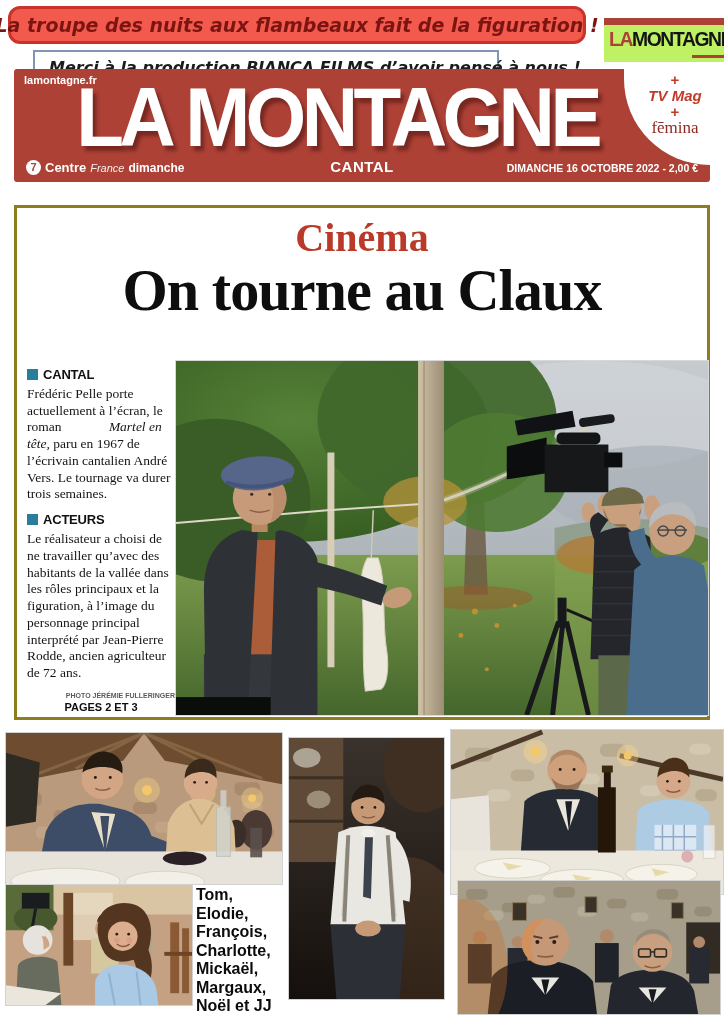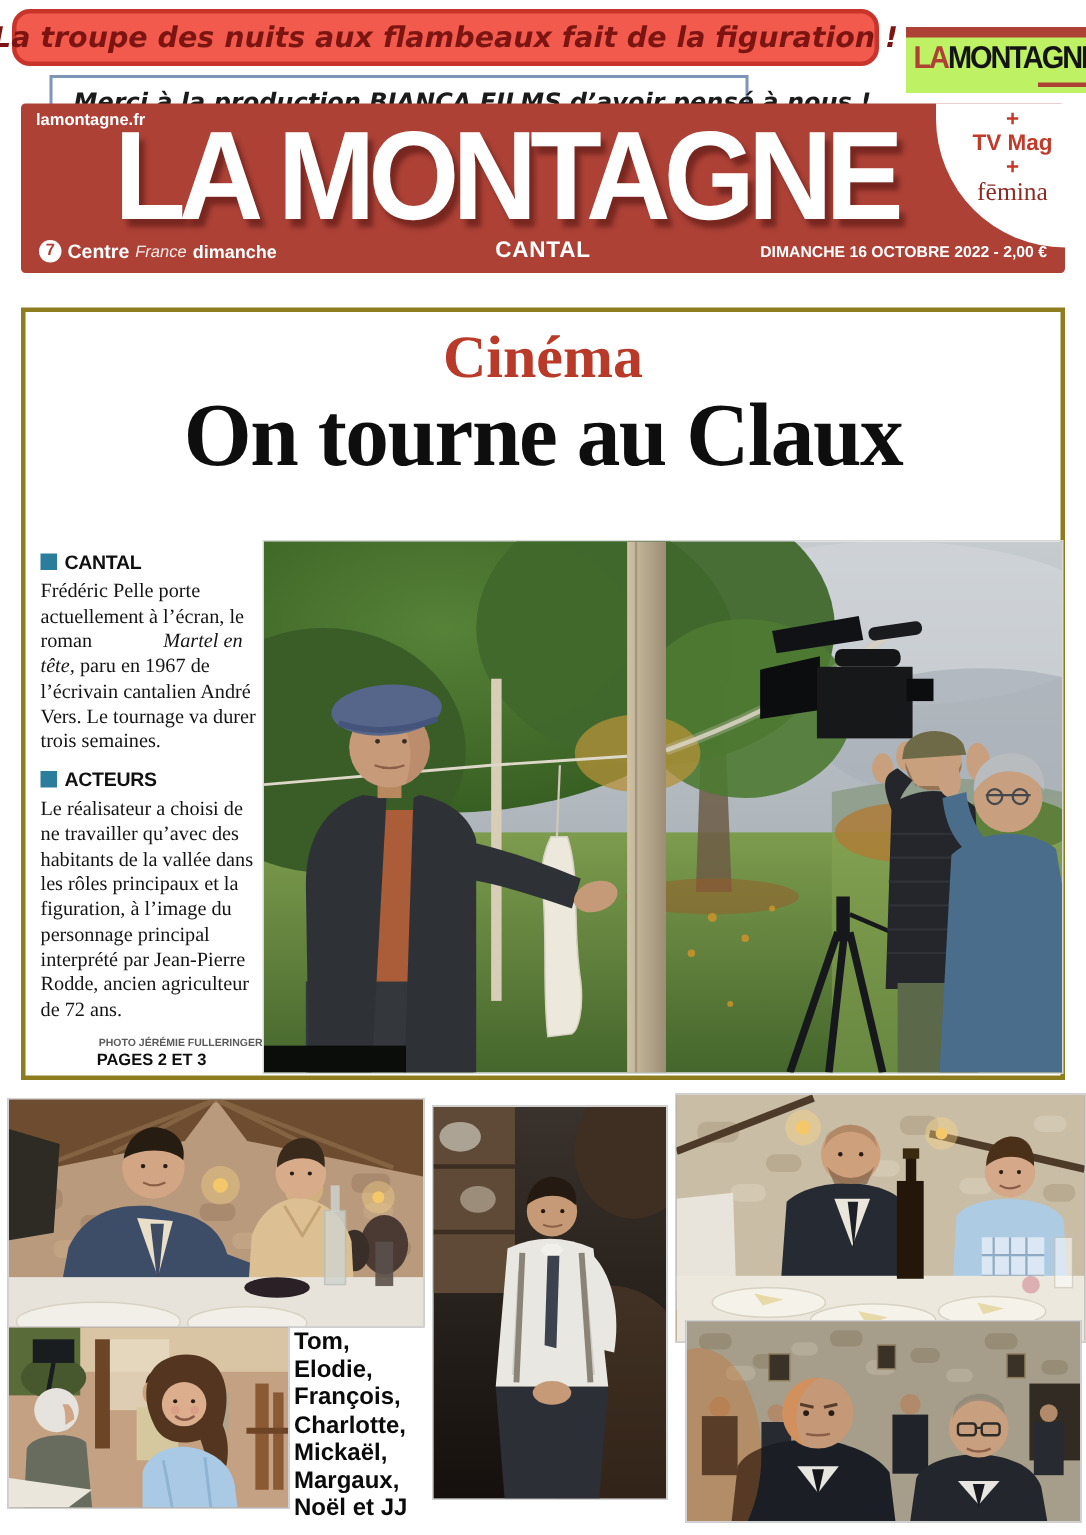--- a/index.html
+++ b/index.html
@@ -34,21 +34,21 @@
             background:var(--brand-red,#ad4136);border-radius:3px;}
   .masthead .site{position:absolute;left:10px;top:5px;color:#fff;font-weight:bold;font-size:11px;}
   .masthead .title{position:absolute;left:30px;top:0px;width:586px;text-align:center;
             color:#fff;font-weight:bold;font-size:84px;line-height:96px;letter-spacing:-5px;
             transform:scaleX(.93);white-space:nowrap;
             text-shadow:4px 5px 4px rgba(40,0,0,.40);}
   .masthead .corner{position:absolute;right:0;top:0;width:86px;height:96px;background:#fff;
             border-bottom-left-radius:86px;text-align:center;box-sizing:border-box;
             padding:3px 4px 0 20px;}
   .corner .plus{display:block;color:#c23b2a;font-weight:bold;font-size:15px;line-height:15px;}
-  .corner .tvmag{display:block;color:#c23b2a;font-weight:bold;font-size:15px;line-height:17px;}
+  .corner .tvmag{display:block;color:#c23b2a;font-weight:bold;font-style:italic;font-size:15px;line-height:17px;}
   .corner .femina{display:block;color:#8d2a22;font-family:"Liberation Serif", serif;
             font-size:17px;line-height:18px;}
   .masthead .edition{position:absolute;left:12px;bottom:7px;color:#fff;font-size:13px;
             display:flex;align-items:center;gap:4px;}
   .cf-icon{display:inline-block;width:15px;height:15px;border-radius:50%;background:#fff;
            color:var(--brand-red,#ad4136);font-weight:bold;font-size:11px;line-height:15px;
            text-align:center;}
   .edition .b{font-weight:bold;}
   .edition .i{font-style:italic;font-size:11px;opacity:.9;}
   .edition .d{font-weight:bold;font-size:12px;text-align:right;}

